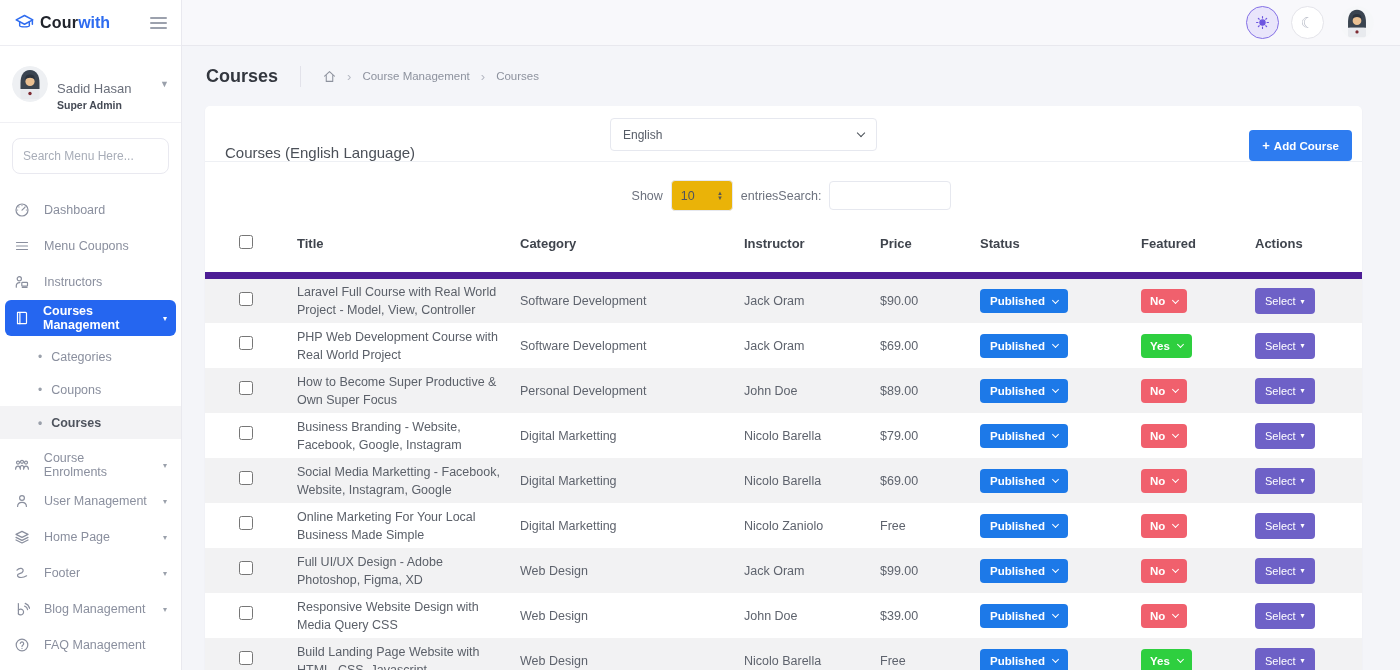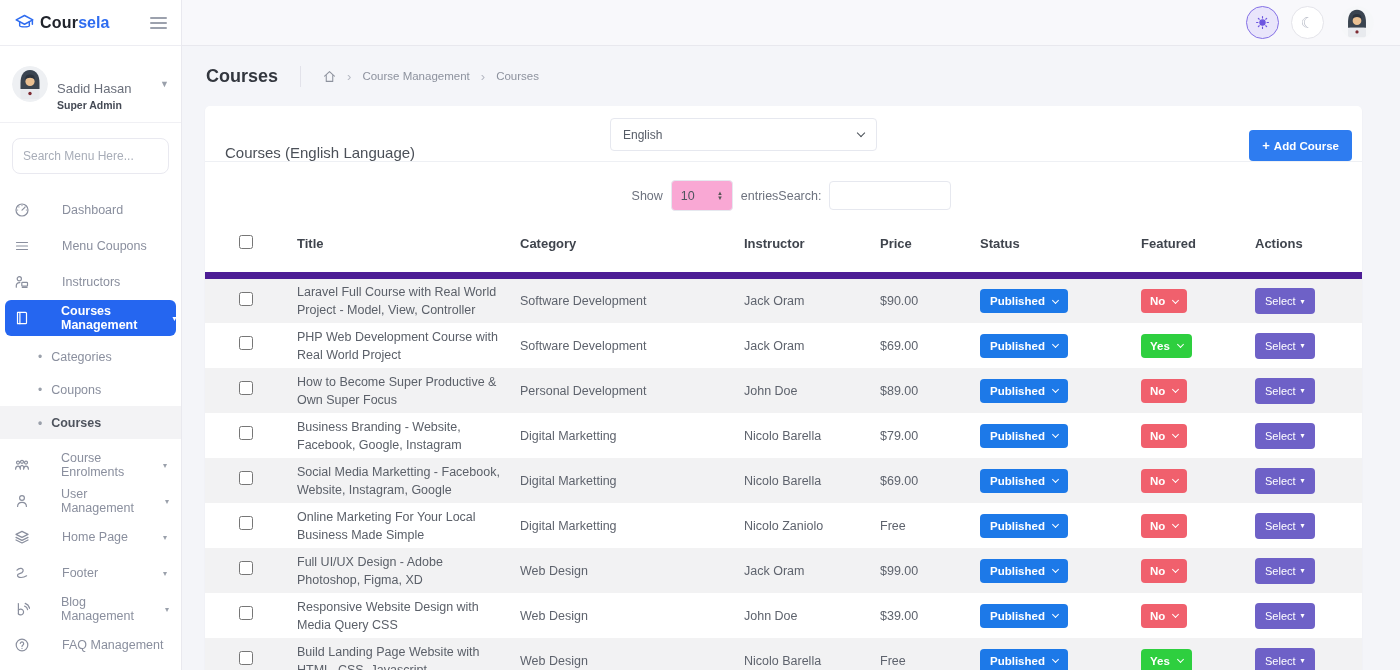--- a/index.html
+++ b/index.html
@@ -27,21 +27,21 @@
   .profile-name { font-size:13px; color:#6a6f7b;margin-top:24px; }
   .profile-role { font-size:10.5px; font-weight:bold; color:#454a55; margin-top:3px; }
   .profile-caret { margin-left:auto; color:#9aa0ab; font-size:9px; cursor:pointer;}
 
   .menu-search { margin:15px 12px 10px; }
   .menu-search input { width:100%; height:36px; border:1px solid #e9e9f0; border-radius:8px;
     padding:0 10px; font-size:12px; color:#555; font-family:inherit; outline:none;}
   .menu-search input::placeholder { color:#a8adb8; }
 
   .nav { padding-top:8px; }
-  .nav-item { display:flex; align-items:center; gap:31px; height:36px; padding:0 14px;
+  .nav-item { display:flex; align-items:center; gap:13px; height:36px; padding:0 14px;
     font-size:12.5px; color:#8a8f9e; cursor:pointer; }
   .nav-item .nicon { width:17px; color:#8a8f9e; display:flex; align-items:center; }
   .nav-item .ncaret { margin-left:auto; font-size:8px; color:#9aa0ab; }
   .nav-item.active { background:#2566f0; color:#fff; margin:0 5px; border-radius:6px;
     padding:0 9px; font-weight:bold; }
   .nav-item.active .nicon, .nav-item.active .ncaret { color:#fff; }
   .nav-item.active .ncaret { margin-left:4px; }
   .sub-item { display:flex; align-items:center; gap:9px; height:33px; padding-left:38px;
     font-size:12.5px; color:#8a8f9e; cursor:pointer; }
   .sub-item .bullet { font-size:12px; color:#9aa0ab; }
@@ -85,21 +85,21 @@
     font-size:11.5px; font-weight:bold; padding:8px 13px; border-radius:4px;
     display:flex; align-items:center; gap:4px; font-family:inherit; }
   .add-plus { font-size:13px; font-weight:bold; }
 
   .controls { display:flex; align-items:center; justify-content:center;
     padding:18px 1px 14px 17px; }
   .show-group, .search-group { display:flex; align-items:center; gap:8px;
     font-size:12.5px; color:#6d727e; }
   .entries-select { width:62px; height:31px; border:1px solid #e6e8ef; border-radius:4px;
     display:flex; align-items:center; justify-content:space-between; padding:0 9px;
-    font-size:12.5px; color:#4f545e; cursor:pointer; background:#f9a8d4;}
+    font-size:12.5px; color:#4f545e; cursor:pointer; background:#eab308;}
   .updown { display:flex; flex-direction:column; line-height:5px; font-size:6px; color:#555; }
   .search-group input { width:122px; height:29px; border:1px solid #e6e8ef;
     border-radius:4px; padding:0 8px; font-size:12.5px; outline:none; font-family:inherit;}
 
   table { width:100%; border-collapse:collapse; table-layout:fixed;
     font-size:12.5px; color:#5e636d; }
   thead th { text-align:left; font-weight:bold; color:#3f444d; font-size:13px;
     padding:10px 10px 20px; border-bottom:7px solid #4c1d95; }
   thead th.cb-col, td.cb-cell { text-align:center; }
   tbody tr { height:45px; }
@@ -125,21 +125,21 @@
 <aside class="sidebar">
   <div class="sidebar-header">
     <div class="logo">
       <span>
         <svg width="21" height="21" viewBox="0 0 24 24" fill="none" stroke="#2e6cf0" stroke-width="1.7" stroke-linejoin="round" stroke-linecap="round">
           <path d="M12 4 2.5 9l9.5 5 9.5-5z"></path>
             <path d="M6.5 11.2v4.6c0 1.6 11 1.6 11 0v-4.6"></path>
             <path d="M21 10v4"></path>
         </svg>
       </span>
-      <span><span class="logo-dark">Cour</span><span class="logo-accent">sela</span></span>
+      <span><span class="logo-dark">Cour</span><span class="logo-accent">with</span></span>
     </div>
     <div class="hamburger">
         <span></span>
         <span></span>
         <span></span>
       </div>
   </div>
 
   <div class="profile">
     <div class="avatar-sm">

